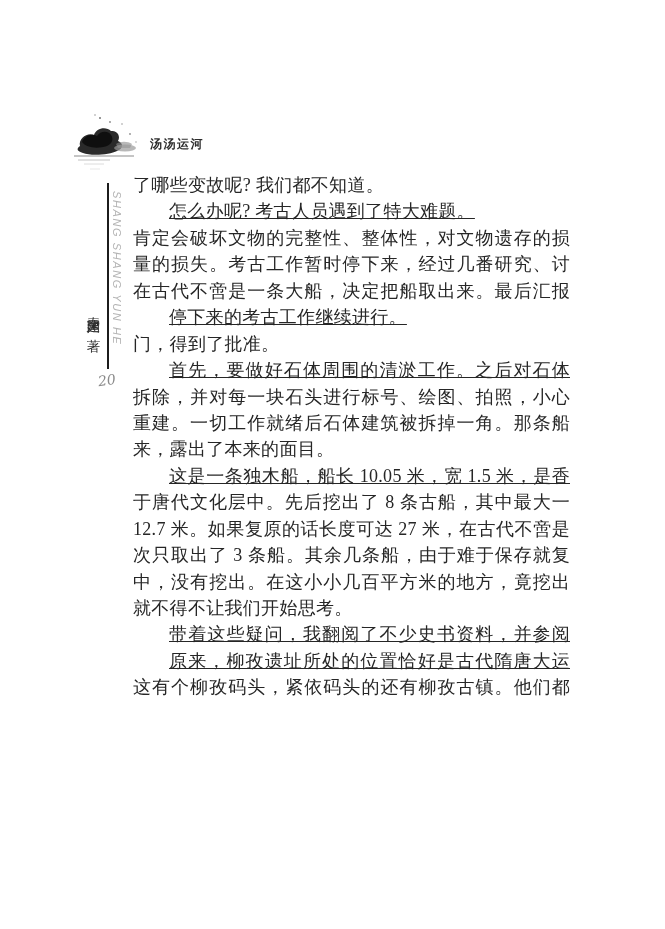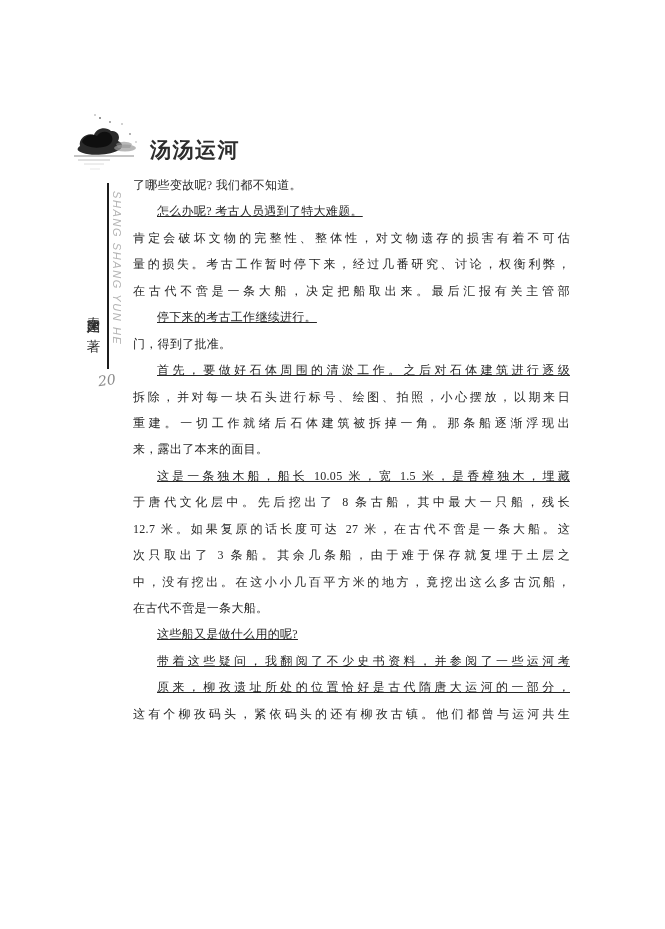--- a/index.html
+++ b/index.html
@@ -19,21 +19,21 @@
     width: 72px;
     height: 70px;
   }
   .book-title {
     position: absolute;
     left: 150px;
     top: 136px;
     margin: 0;
     font-family: "Liberation Sans", sans-serif;
     font-weight: bold;
-    font-size: 21px;
+    font-size: 12px;
     letter-spacing: 1.5px;
     color: #2d2d2d;
   }
   
   .sidebar-rule {
     position: absolute;
     left: 107px;
     top: 183px;
     width: 2px;
     height: 186px;
@@ -73,21 +73,21 @@
   }
   
   .body-text {
     position: absolute;
     left: 133px;
     top: 172px;
     width: 437px;
     color: #262626;
   }
   .line {
-    font-size: 12px;
+    font-size: 18px;
     line-height: 26.45px;
     height: 26.45px;
     letter-spacing: 0.3px;
     text-align: left;
     overflow: hidden;
   }
   .line.indent { text-indent: 2em; text-decoration: underline; }
   .line.full {
     text-align: justify;
     text-align-last: justify;
@@ -135,20 +135,19 @@
       <div class="line">门，得到了批准。</div>
       <div class="line indent full">首先，要做好石体周围的清淤工作。之后对石体建筑进行逐级</div>
       <div class="line full">拆除，并对每一块石头进行标号、绘图、拍照，小心摆放，以期来日</div>
       <div class="line full">重建。一切工作就绪后石体建筑被拆掉一角。那条船逐渐浮现出</div>
       <div class="line">来，露出了本来的面目。</div>
       <div class="line indent full">这是一条独木船，船长 10.05 米，宽 1.5 米，是香樟独木，埋藏</div>
       <div class="line full">于唐代文化层中。先后挖出了 8 条古船，其中最大一只船，残长</div>
       <div class="line full">12.7 米。如果复原的话长度可达 27 米，在古代不啻是一条大船。这</div>
       <div class="line full">次只取出了 3 条船。其余几条船，由于难于保存就复埋于土层之</div>
       <div class="line full">中，没有挖出。在这小小几百平方米的地方，竟挖出这么多古沉船，</div>
-      <div class="line">在古代不啻是一条大船。</div>
-      <div class="line indent">这些船又是做什么用的呢?</div>
+      <div class="line">就不得不让我们开始思考。</div>
       <div class="line indent full">带着这些疑问，我翻阅了不少史书资料，并参阅了一些运河考</div>
       <div class="line indent full">原来，柳孜遗址所处的位置恰好是古代隋唐大运河的一部分，</div>
       <div class="line full">这有个柳孜码头，紧依码头的还有柳孜古镇。他们都曾与运河共生</div>
     </main>
 
 </div>
 
 </body></html>

